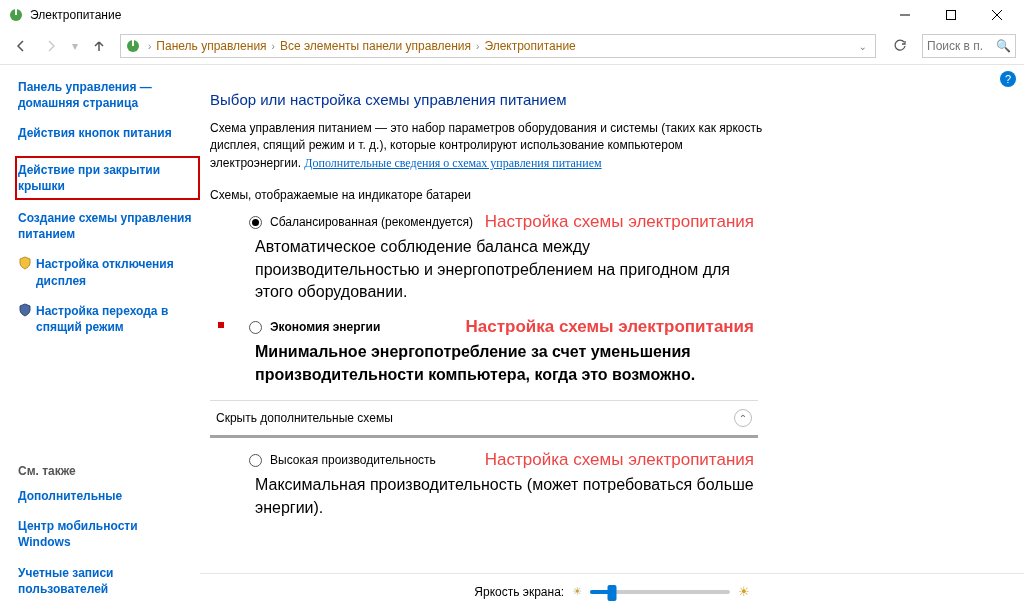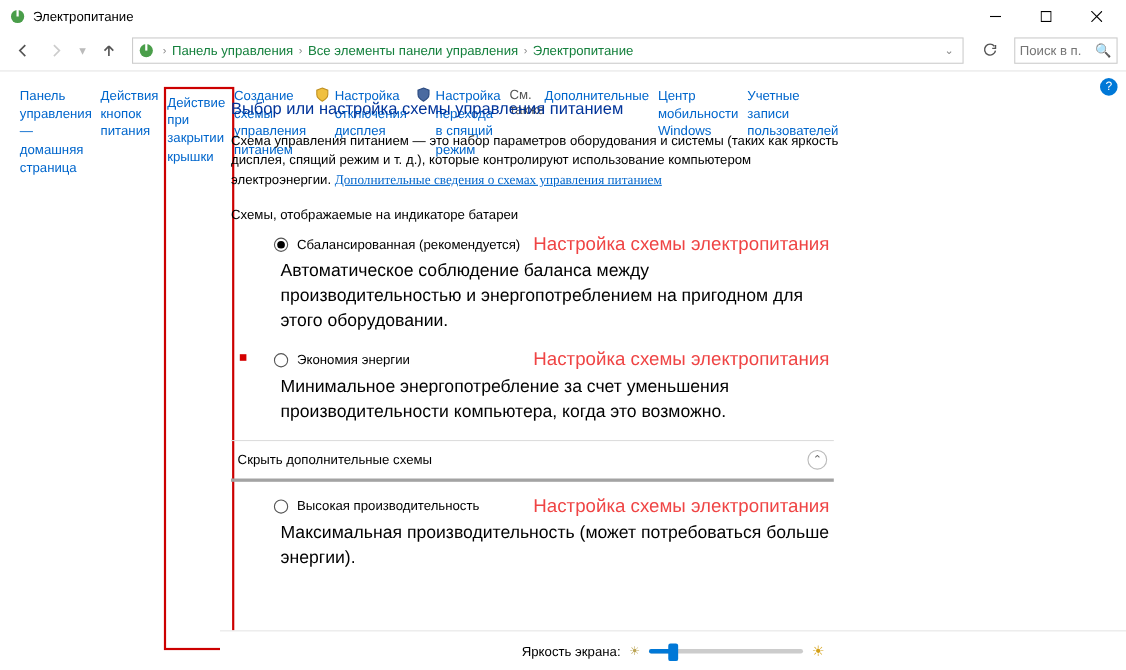--- a/index.html
+++ b/index.html
@@ -7,31 +7,31 @@
     .titlebar { height:30px; display:flex; align-items:center; padding:0 4px 0 8px; }
     .titlebar .icon { width:16px; height:16px; margin-right:6px; }
     .titlebar .title { flex:1; font-size:12px; }
     .winbtns { display:flex; }
     .winbtn { width:46px; height:30px; display:flex; align-items:center; justify-content:center; }
     .navrow { height:32px; display:flex; align-items:center; padding:0 8px; gap:4px; }
     .navbtn { width:26px; height:26px; display:flex; align-items:center; justify-content:center; color:#555; }
     .navbtn.disabled { color:#bbb; }
     .bcrow { display:flex; align-items:center; flex:1; border:1px solid #ccc; height:24px; padding:0 4px; margin:0 4px; }
     .bcicon { width:16px; height:16px; margin-right:4px; }
-    .bc { font-size:12px; color:#15803d; padding:0 2px; }
+    .bc { font-size:12px; color:#a16207; padding:0 2px; }
     .bcsep { color:#888; font-size:10px; padding:0 3px; }
     .spacer { flex:1; }
     .dropv { color:#888; font-size:10px; padding:0 4px; }
     .refresh { width:24px; height:24px; display:flex; align-items:center; justify-content:center; margin-left:4px; color:#555; }
     .searchbox { width:94px; height:24px; border:1px solid #ccc; display:flex; align-items:center; padding:0 4px; margin-left:6px; }
     .searchbox input { border:none; outline:none; width:56px; font-size:12px; color:#666; }
     .searchicon { color:#888; margin-left:auto; font-size:12px; }
     .sep { height:1px; background:#e5e5e5; margin:2px 0 6px 0; }
     .body { display:flex; height:538px; }
-    .sidebar { width:200px; padding:8px 0 8px 18px; display:flex; flex-direction:row; }
+    .sidebar { width:200px; padding:8px 0 8px 18px; display:flex; flex-direction:column;font-weight:bold; }
     .sidelink { color:#0066cc; font-size:12px; margin-bottom:14px; cursor:pointer; line-height:1.35; padding-right:8px; }
     .sidelink.boxed { border:2px solid #cc0000; padding:4px 6px 4px 1px; margin-left:-3px; margin-bottom:10px; color:#0066cc; }
     .sideicon { display:flex; align-items:flex-start; gap:4px; }
     .sideicon .ic { width:14px; height:14px; flex-shrink:0; }
     .sidefill { flex:1; }
     .seealso { color:#555; font-size:12px; margin-bottom:10px; }
     .main { flex:1; padding:20px 12px 0 10px; position:relative; }
     .help { position:absolute; top:0; right:8px; width:16px; height:16px; border-radius:50%; background:#0078d7; color:#fff; font-size:11px; display:flex; align-items:center; justify-content:center; }
     .h1 { color:#003399; font-size:15px; margin-bottom:12px; font-weight:400; }
     .desc { font-size:12px; color:#000; line-height:1.45; max-width:560px; }
@@ -164,21 +164,21 @@
 
     <div class="plan">
       <div class="planhead">
         <div class="radio selected"></div>
         <span class="planname">Сбалансированная (рекомендуется)</span>
         <span class="planlink">Настройка схемы электропитания</span>
       </div>
       <div class="plandesc">Автоматическое соблюдение баланса между производительностью и энергопотреблением на пригодном для этого оборудовании.</div>
     </div>
 
-    <div class="plan" style="position:relative;">
+    <div class="plan" style="position:relative;font-weight:bold;">
       <div class="redmark" style="left:-16px; top:5px;"></div>
       <div class="planhead">
         <div class="radio"></div>
         <span class="planname">Экономия энергии</span>
         <span class="planlink">Настройка схемы электропитания</span>
       </div>
       <div class="plandesc">Минимальное энергопотребление за счет уменьшения производительности компьютера, когда это возможно.</div>
     </div>
 
     <div class="hiderow">

